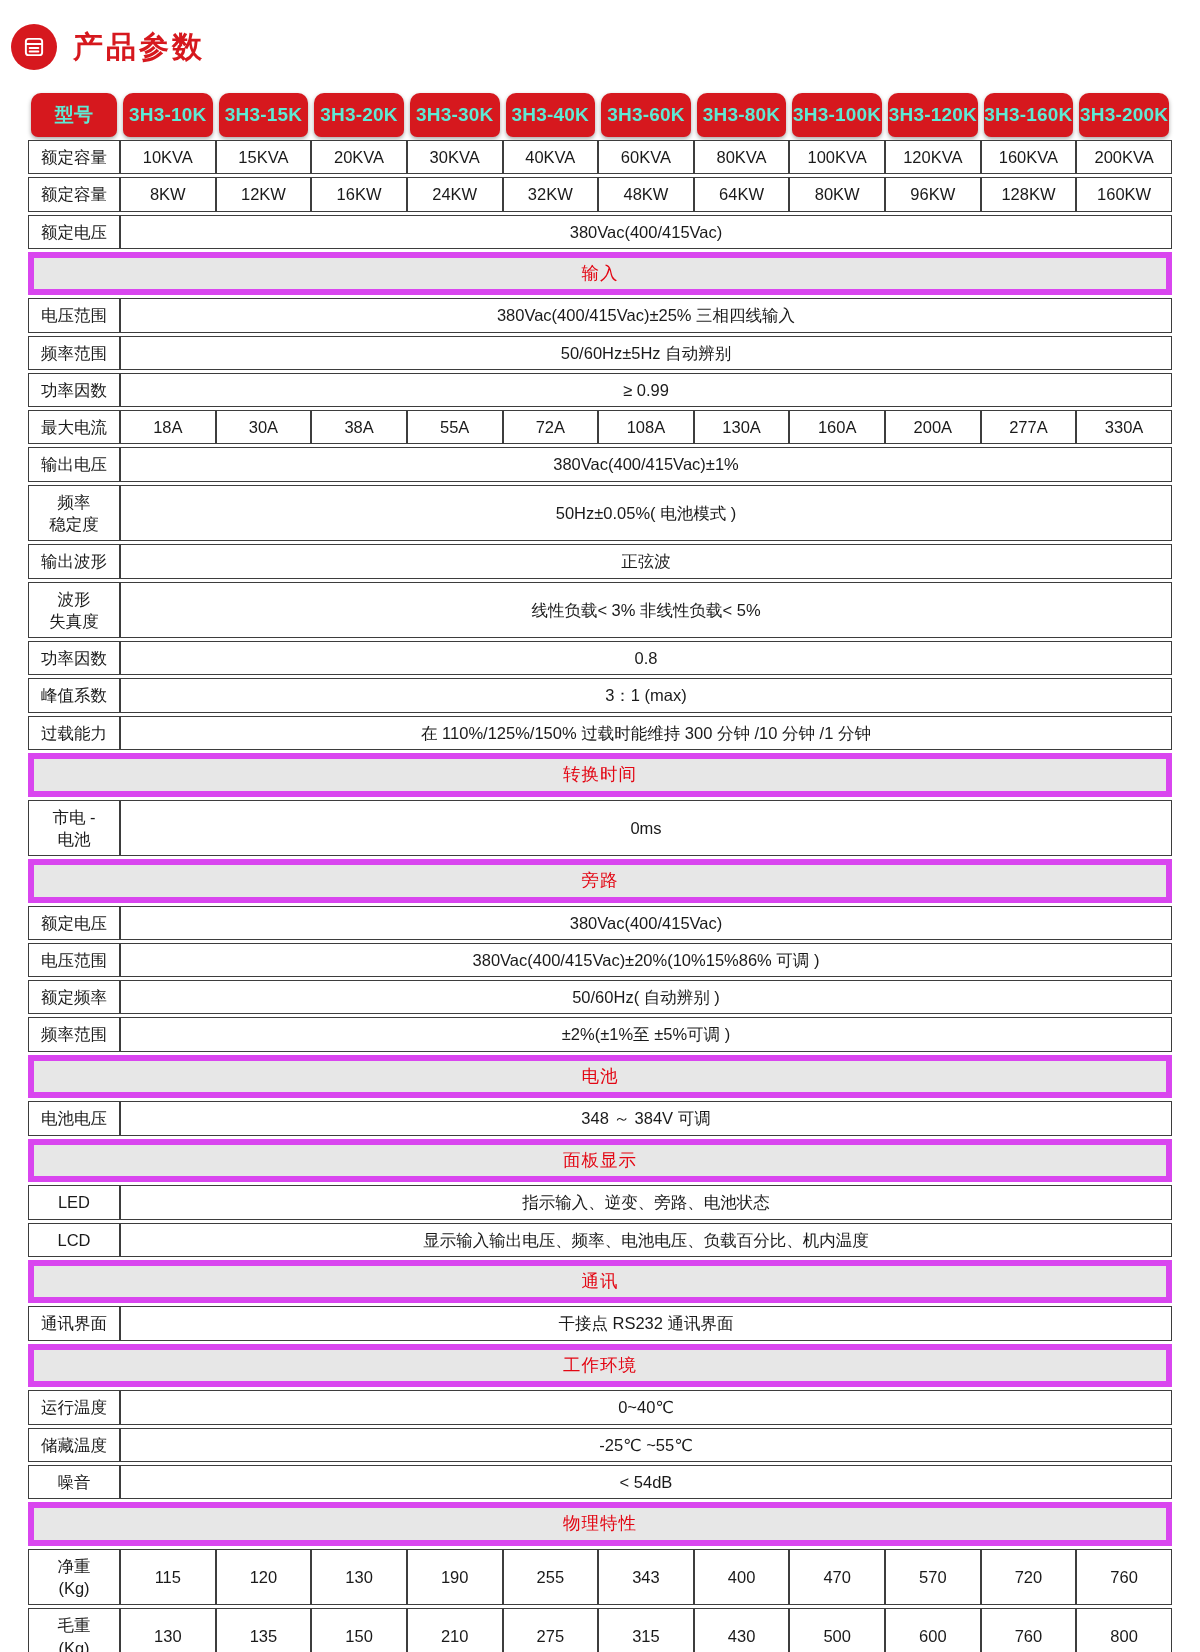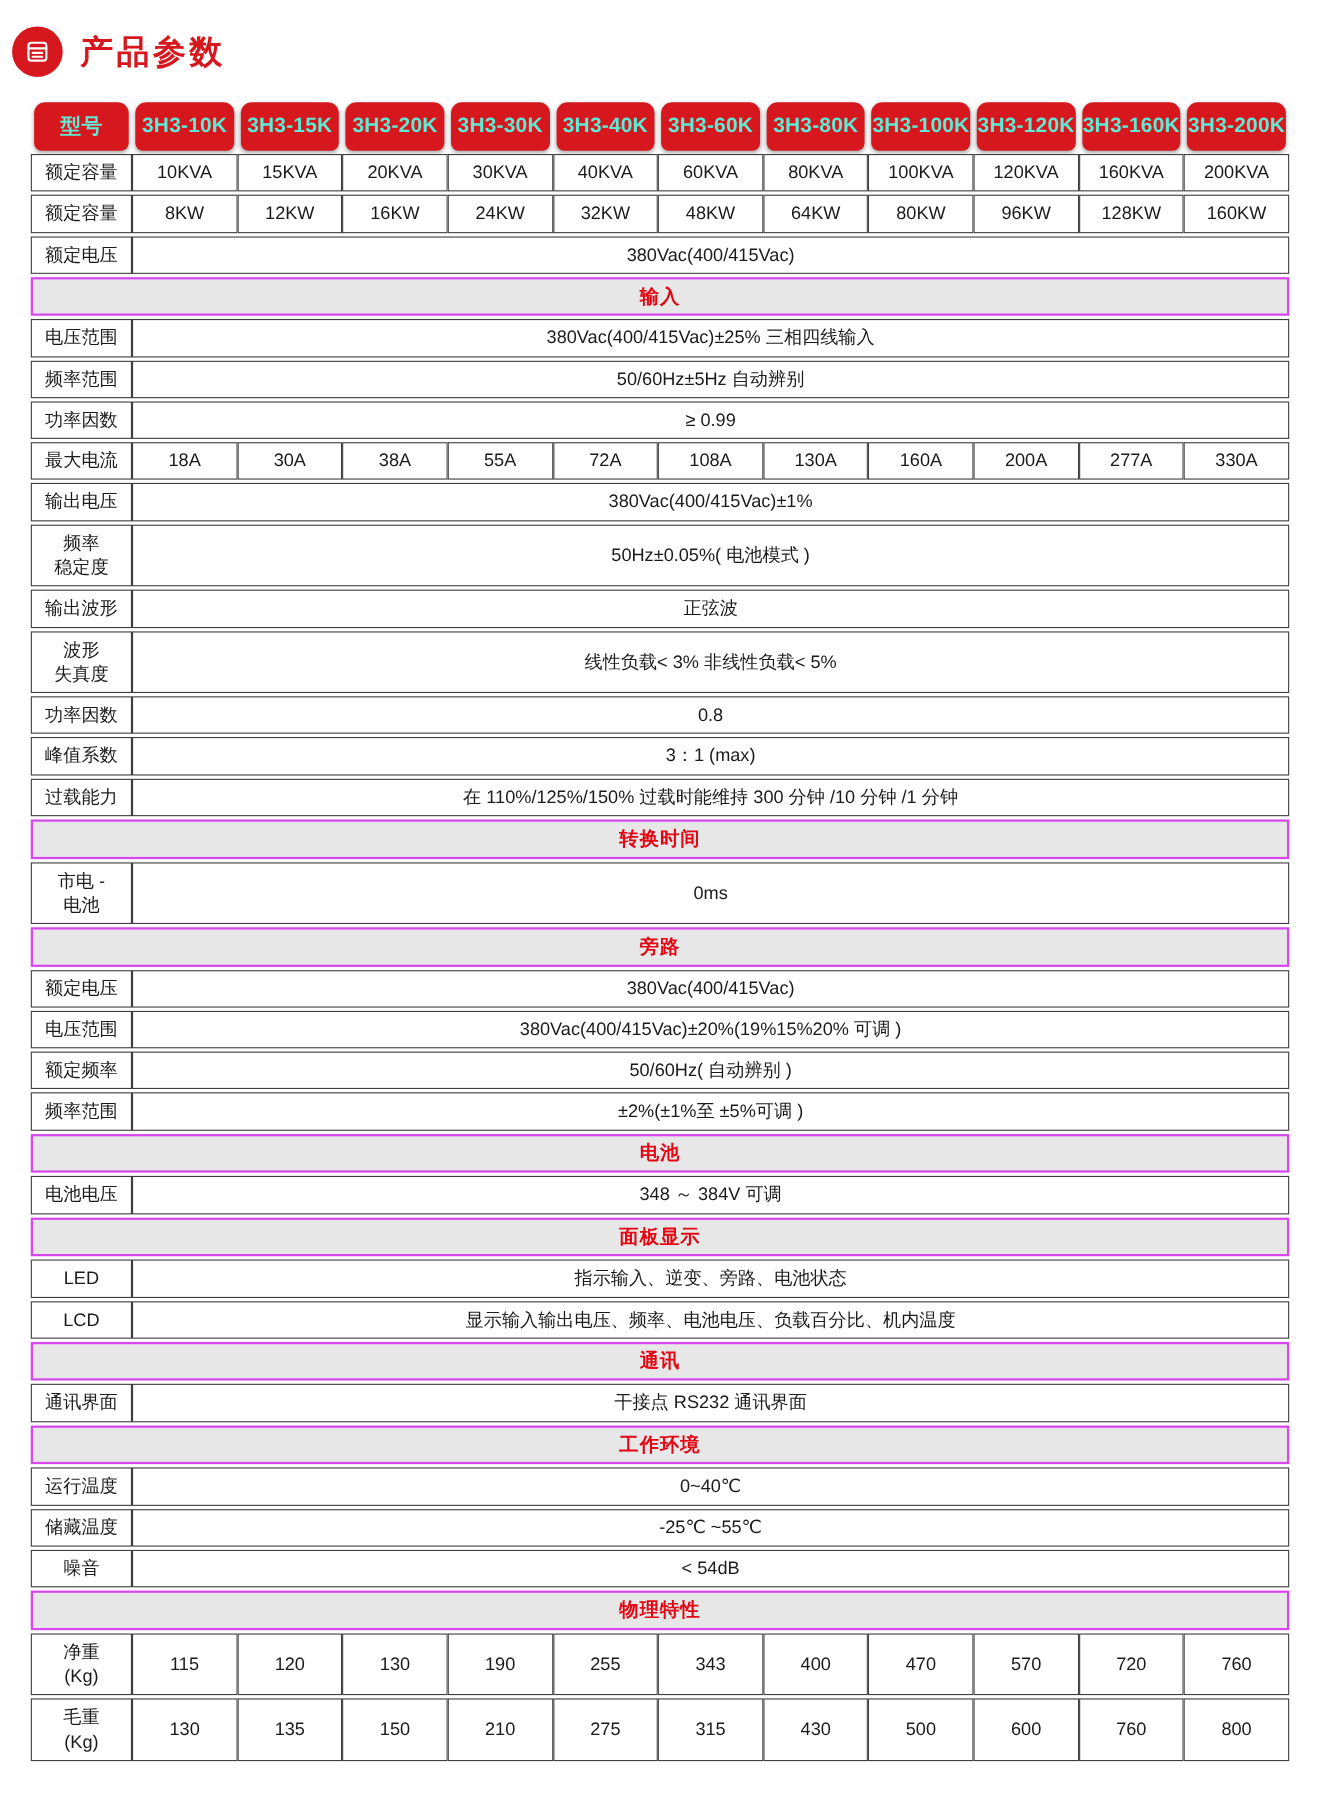--- a/index.html
+++ b/index.html
@@ -38,22 +38,22 @@
     box-shadow:0 2px 4px rgba(0,0,0,0.35);
     letter-spacing:0.2px;
   }
   td {
     border:1px solid #3d3d3d; background:#ffffff;
     text-align:center; vertical-align:middle;
     font-size:16.5px; padding:5px 4px; line-height:1.35;
     white-space:pre-line;
   }
   td.section {
-    background:#e7e7e7; border:2px solid #d946ef;
-    color:#e30613; font-weight:bold; font-size:17.5px;
+    background:#e7e7e7; border:6px solid #d946ef;
+    color:#e30613; font-weight:normal; font-size:17.5px;
     padding:4px 4px; letter-spacing:1px;
   }
   td.rlabel { font-size:16.5px; padding:5px 12px;margin-left:20px; }
 </style>
 </head>
 <body>
 
 <div class="title-bar">
   <div class="icon-circle">
     <svg width="26" height="26" viewBox="0 0 24 24" fill="none" stroke="#ffffff" stroke-width="1.8" stroke-linecap="round">
@@ -224,21 +224,21 @@
         </tr>
         <tr>
           <td class="section" colspan="12">旁路</td>
         </tr>
         <tr>
           <td class="rlabel">额定电压</td>
           <td colspan="11">380Vac(400/415Vac)</td>
         </tr>
         <tr>
           <td class="rlabel">电压范围</td>
-          <td colspan="11">380Vac(400/415Vac)±20%(19%15%20% 可调 )</td>
+          <td colspan="11">380Vac(400/415Vac)±20%(10%15%86% 可调 )</td>
         </tr>
         <tr>
           <td class="rlabel">额定频率</td>
           <td colspan="11">50/60Hz( 自动辨别 )</td>
         </tr>
         <tr>
           <td class="rlabel">频率范围</td>
           <td colspan="11">±2%(±1%至 ±5%可调 )</td>
         </tr>
         <tr>

